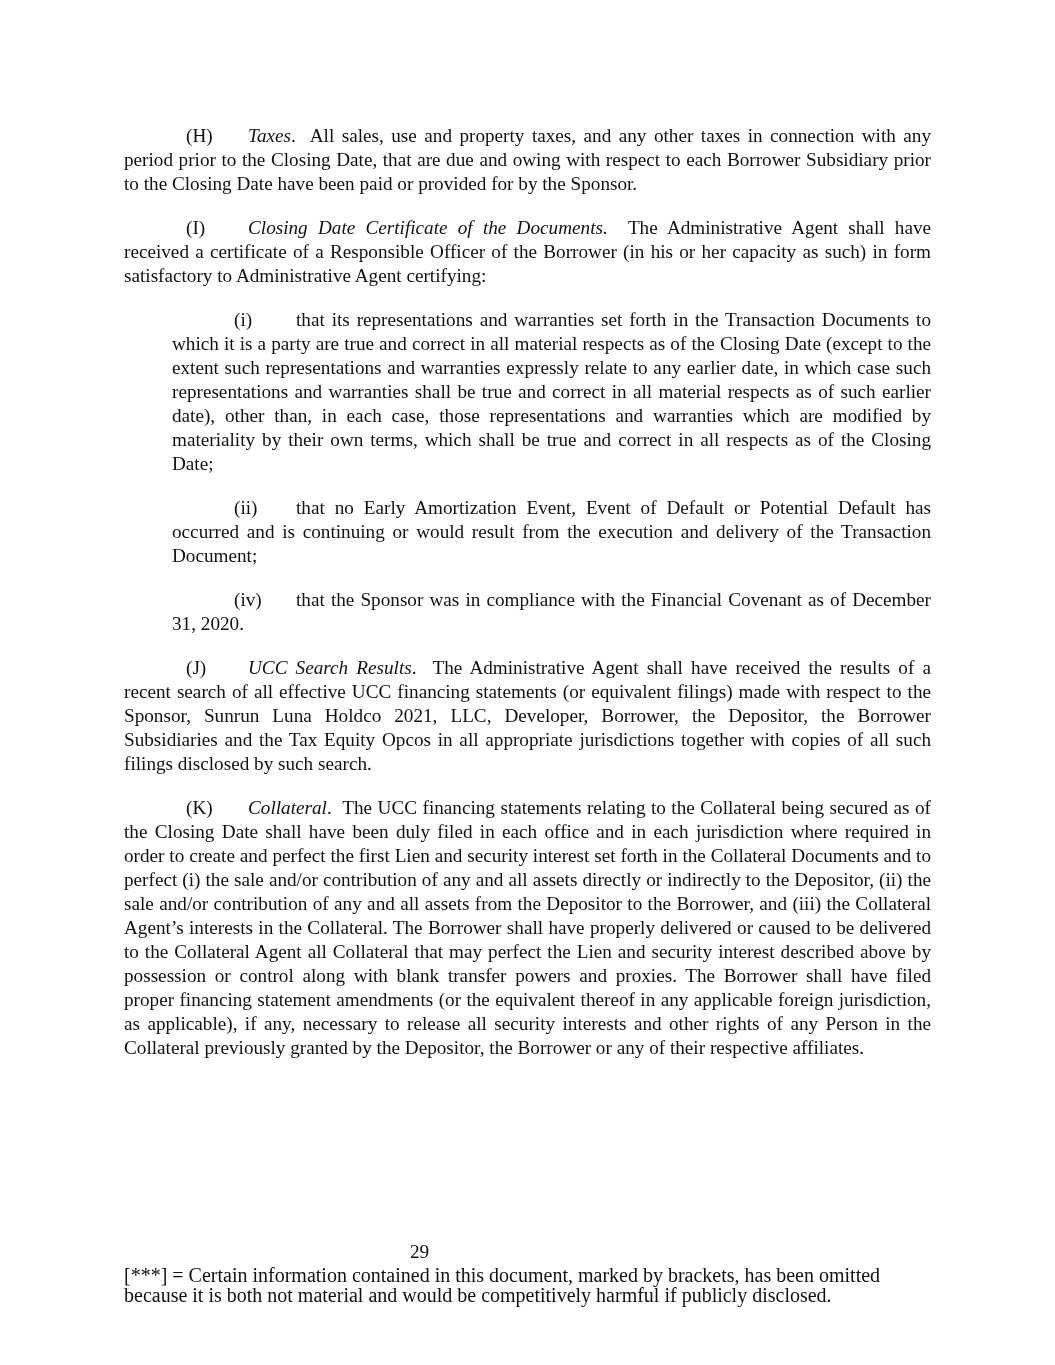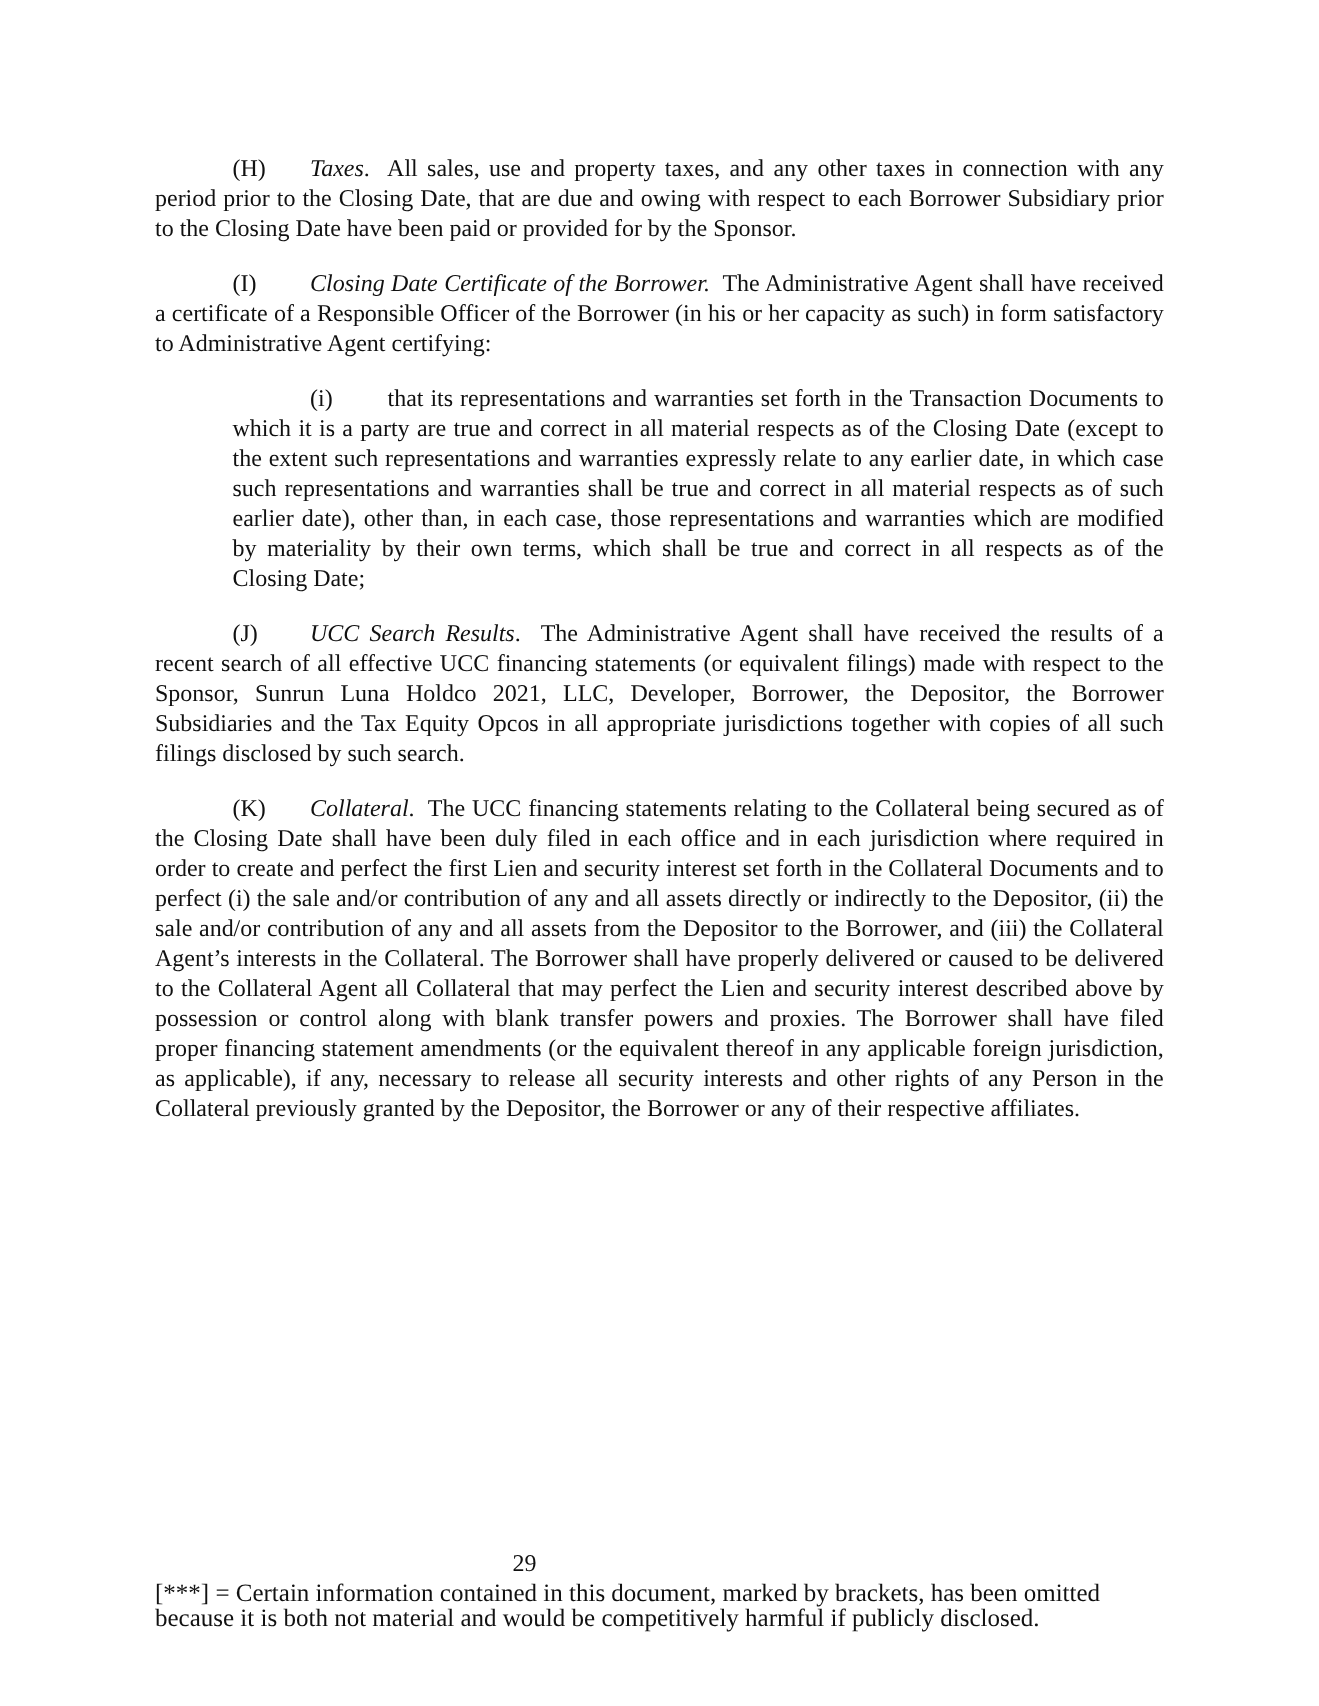--- a/index.html
+++ b/index.html
@@ -22,21 +22,21 @@
       width: 807px;
     }
     .para {
       font-size: 19.2px;
       line-height: 24px;
       text-align: justify;
       margin: 0 0 20px 0;
       text-indent: 62px;
     }
     .para.sub {
-      margin-left: 62px;
+      margin-left: 48px;
       text-indent: 62px;
     }
     .label {
       display: inline-block;
       width: 62px;
       text-indent: 0;
     }
     .title {
       font-style: italic;
     }
@@ -59,26 +59,28 @@
       text-align: left;
     }
   </style>
 </head>
 <body>
 
 <div class="page">
 
   <p class="para"><span class="label">(H)</span><span class="title">Taxes</span><span>.</span>&nbsp; <span>All sales, use and property taxes, and any other taxes in connection with any period prior to the Closing Date, that are due and owing with respect to each Borrower Subsidiary prior to the Closing Date have been paid or provided for by the Sponsor.</span></p>
 
-  <p class="para"><span class="label">(I)</span><span class="title">Closing Date Certificate of the Borrower.</span>&nbsp; <span>The Administrative Agent shall have received a certificate of a Responsible Officer of the Borrower (in his or her capacity as such) in form satisfactory to Administrative Agent certifying:</span></p>
+  <p class="para"><span class="label">(I)</span><span class="title">Closing Date Certificate of the Documents.</span>&nbsp; <span>The Administrative Agent shall have received a certificate of a Responsible Officer of the Borrower (in his or her capacity as such) in form satisfactory to Administrative Agent certifying:</span></p>
 
   <p class="para sub"><span class="label">(i)</span><span>that its representations and warranties set forth in the Transaction Documents to which it is a party are true and correct in all material respects as of the Closing Date (except to the extent such representations and warranties expressly relate to any earlier date, in which case such representations and warranties shall be true and correct in all material respects as of such earlier date), other than, in each case, those representations and warranties which are modified by materiality by their own terms, which shall be true and correct in all respects as of the Closing Date;</span></p>
 
+  <p class="para sub"><span class="label">(ii)</span><span>that no Early Amortization Event, Event of Default or Potential Default has occurred and is continuing or would result from the execution and delivery of the Transaction Document;</span></p>
 
 
+  <p class="para sub"><span class="label">(iv)</span><span>that the Sponsor was in compliance with the Financial Covenant as of December 31, 2020.</span></p>
 
   <p class="para"><span class="label">(J)</span><span class="title">UCC Search Results</span><span>.</span>&nbsp; <span>The Administrative Agent shall have received the results of a recent search of all effective UCC financing statements (or equivalent filings) made with respect to the Sponsor, Sunrun Luna Holdco 2021, LLC, Developer, Borrower, the Depositor, the Borrower Subsidiaries and the Tax Equity Opcos in all appropriate jurisdictions together with copies of all such filings disclosed by such search.</span></p>
 
   <p class="para"><span class="label">(K)</span><span class="title">Collateral</span><span>.</span>&nbsp; <span>The UCC financing statements relating to the Collateral being secured as of the Closing Date shall have been duly filed in each office and in each jurisdiction where required in order to create and perfect the first Lien and security interest set forth in the Collateral Documents and to perfect (i) the sale and/or contribution of any and all assets directly or indirectly to the Depositor, (ii) the sale and/or contribution of any and all assets from the Depositor to the Borrower, and (iii) the Collateral Agent’s interests in the Collateral.  The Borrower shall have properly delivered or caused to be delivered to the Collateral Agent all Collateral that may perfect the Lien and security interest described above by possession or control along with blank transfer powers and proxies. The Borrower shall have filed proper financing statement amendments (or the equivalent thereof in any applicable foreign jurisdiction, as applicable), if any, necessary to release all security interests and other rights of any Person in the Collateral previously granted by the Depositor, the Borrower or any of their respective affiliates.</span></p>
 
 
 </div>
 
 <div class="page-number">29</div>
 

